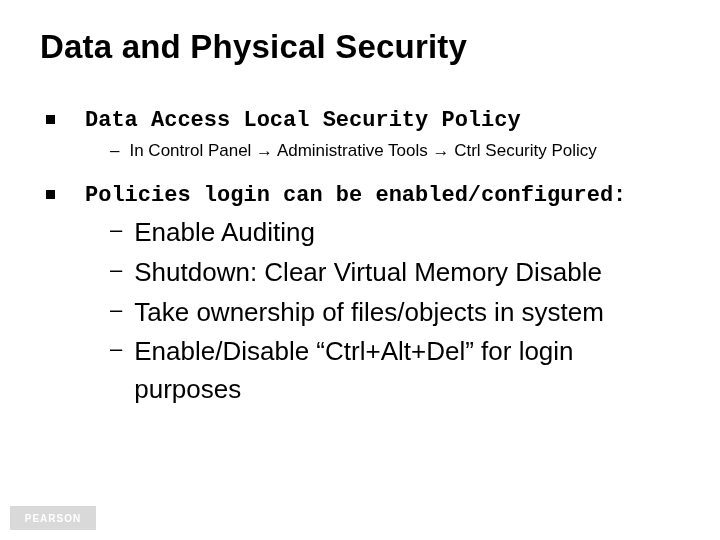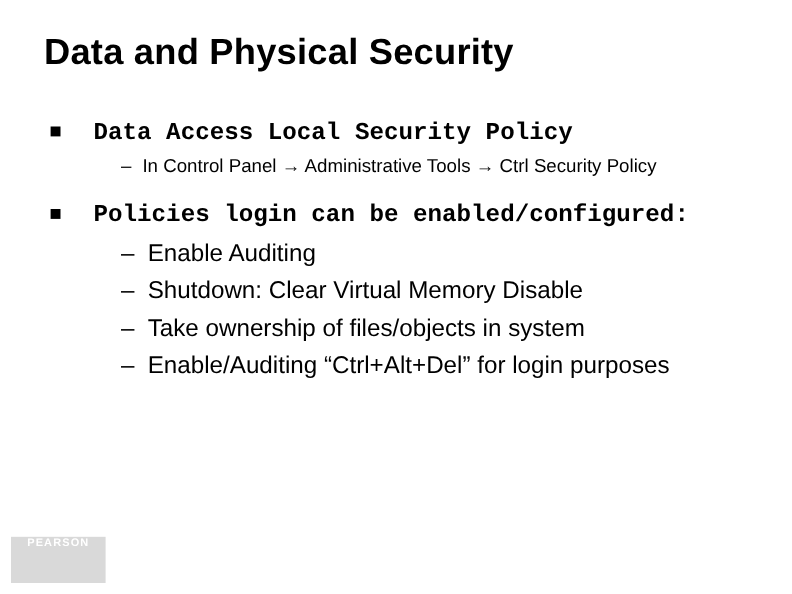--- a/index.html
+++ b/index.html
@@ -70,32 +70,32 @@
     align-items: flex-start;
     padding-left: 64px;
     margin-bottom: 2px;
   }
   .policy-dash {
     font-size: 22px;
     margin-right: 12px;
     line-height: 1.45;
   }
   .policy-text {
-    font-size: 22px;
+    font-size: 26px;
     line-height: 1.45;
   }
   .footer-logo {
     position: absolute;
     left: 10px;
     bottom: 10px;
     width: 86px;
-    height: 42px;
+    height: 24px;
     background: #d9d9d9;
     display: flex;
-    align-items: flex-start;
+    align-items: center;
     justify-content: center;
   }
   .footer-logo span {
     color: #ffffff;
     font-size: 10px;
     font-weight: bold;
     letter-spacing: 1px;
   }
 </style>
 </head>
@@ -129,21 +129,21 @@
     <div class="policy-row">
       <div class="policy-dash">–</div>
       <div class="policy-text">Shutdown: Clear Virtual Memory Disable</div>
     </div>
     <div class="policy-row">
       <div class="policy-dash">–</div>
       <div class="policy-text">Take ownership of files/objects in system</div>
     </div>
     <div class="policy-row">
       <div class="policy-dash">–</div>
-      <div class="policy-text">Enable/Auditing “Ctrl+Alt+Del” for login purposes</div>
+      <div class="policy-text">Enable/Disable “Ctrl+Alt+Del” for login purposes</div>
     </div>
 
   </div>
 
   <div class="footer-logo">
     <span>PEARSON</span>
   </div>
 
 </div>
 

